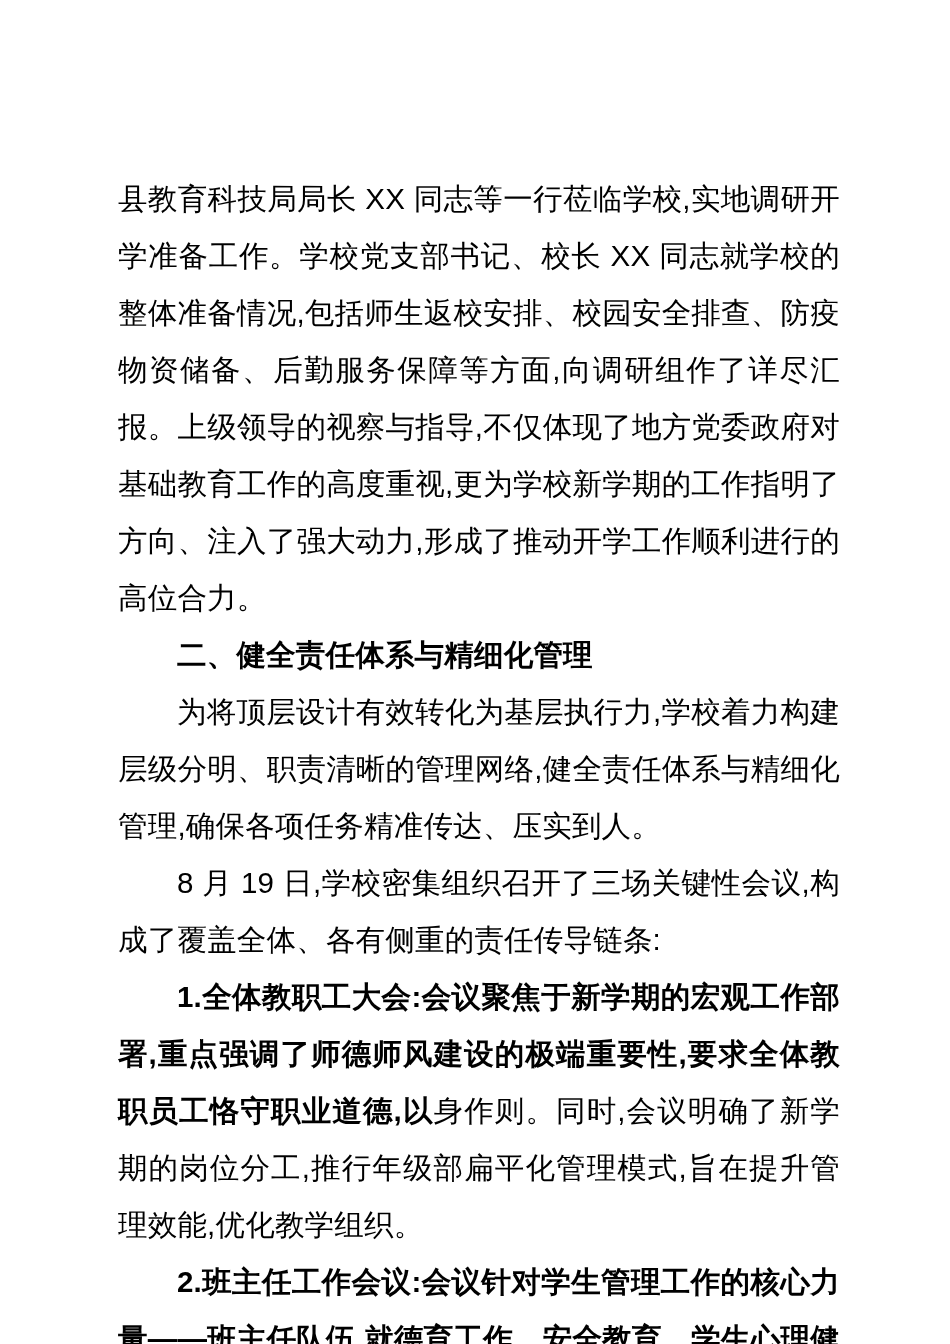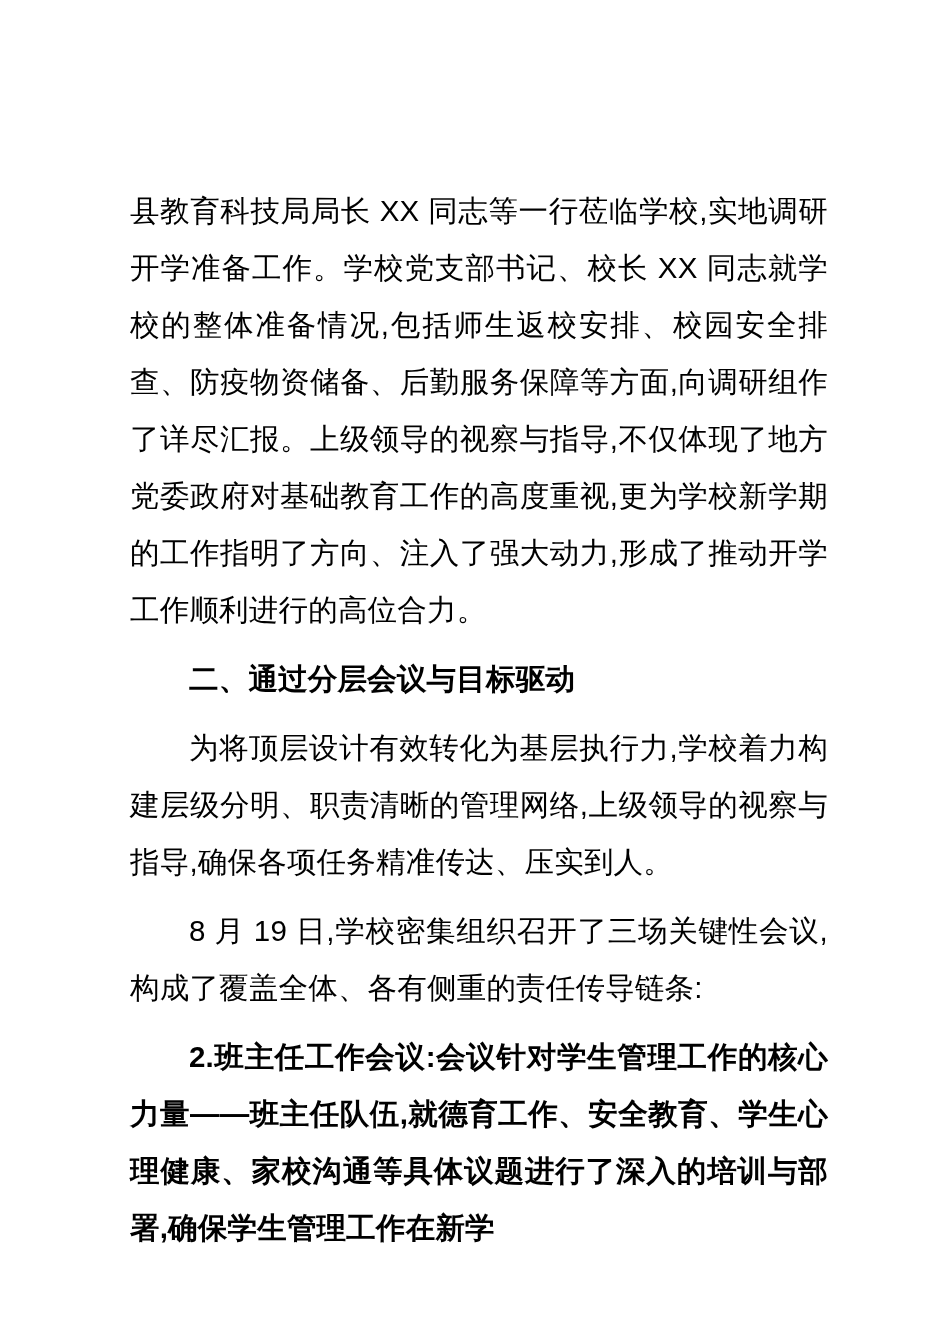--- a/index.html
+++ b/index.html
@@ -22,21 +22,21 @@
     background: #ffffff;
   }
   .doc-body {
     font-size: 29.5px;
     line-height: 57px;
     letter-spacing: 0.2px;
     text-align: justify;
     text-justify: inter-ideograph;
   }
   p {
-    margin: 12px;
+    margin: 0;
     padding: 0;
   }
   .para {
     text-indent: 0;
   }
   .indent2 {
     text-indent: 59px;
   }
   .bold {
     font-weight: bold;
@@ -47,23 +47,24 @@
   }
 </style>
 </head>
 <body>
 
 <div class="page">
   <div class="doc-body">
 
     <p class="para">县教育科技局局长 XX 同志等一行莅临学校,实地调研开学准备工作。学校党支部书记、校长 XX 同志就学校的整体准备情况,包括师生返校安排、校园安全排查、防疫物资储备、后勤服务保障等方面,向调研组作了详尽汇报。上级领导的视察与指导,不仅体现了地方党委政府对基础教育工作的高度重视,更为学校新学期的工作指明了方向、注入了强大动力,形成了推动开学工作顺利进行的高位合力。</p>
 
-    <p class="heading">二、通过分层会议与目标驱动</p>
+    <p class="heading">二、健全责任体系与精细化管理</p>
 
-    <p class="indent2">为将顶层设计有效转化为基层执行力,学校着力构建层级分明、职责清晰的管理网络,上级领导的视察与指导,确保各项任务精准传达、压实到人。</p>
+    <p class="indent2">为将顶层设计有效转化为基层执行力,学校着力构建层级分明、职责清晰的管理网络,健全责任体系与精细化管理,确保各项任务精准传达、压实到人。</p>
 
     <p class="indent2">8 月 19 日,学校密集组织召开了三场关键性会议,构成了覆盖全体、各有侧重的责任传导链条:</p>
 
+    <p class="indent2"><span class="bold">1.全体教职工大会:会议聚焦于新学期的宏观工作部署,重点强调了师德师风建设的极端重要性,要求全体教职员工恪守职业道德,以</span><span>身作则。同时,会议明确了新学期的岗位分工,推行年级部扁平化管理模式,旨在提升管理效能,优化教学组织。</span></p>
 
     <p class="indent2 bold">2.班主任工作会议:会议针对学生管理工作的核心力量——班主任队伍,就德育工作、安全教育、学生心理健康、家校沟通等具体议题进行了深入的培训与部署,确保学生管理工作在新学</p>
 
   </div>
 </div>
 
 </body></html>

